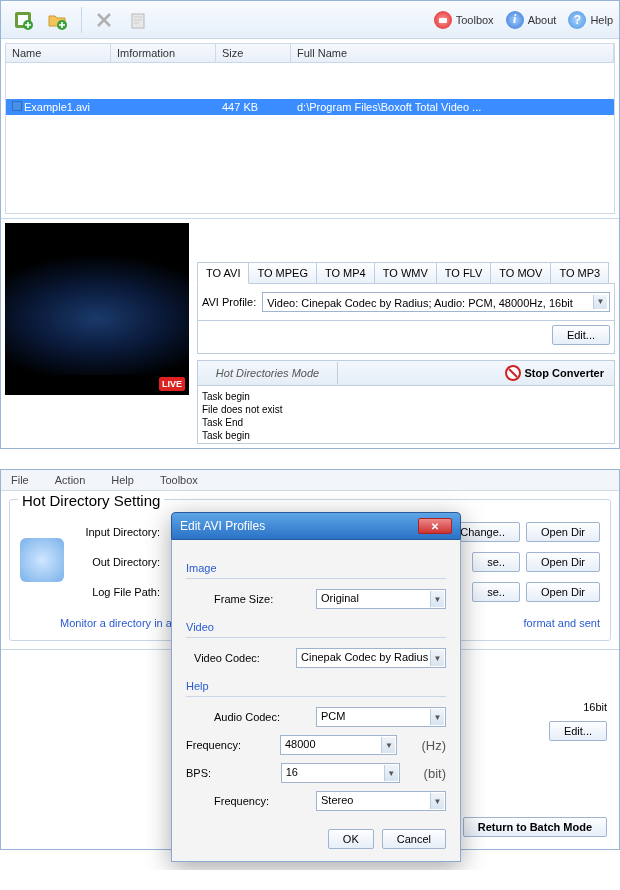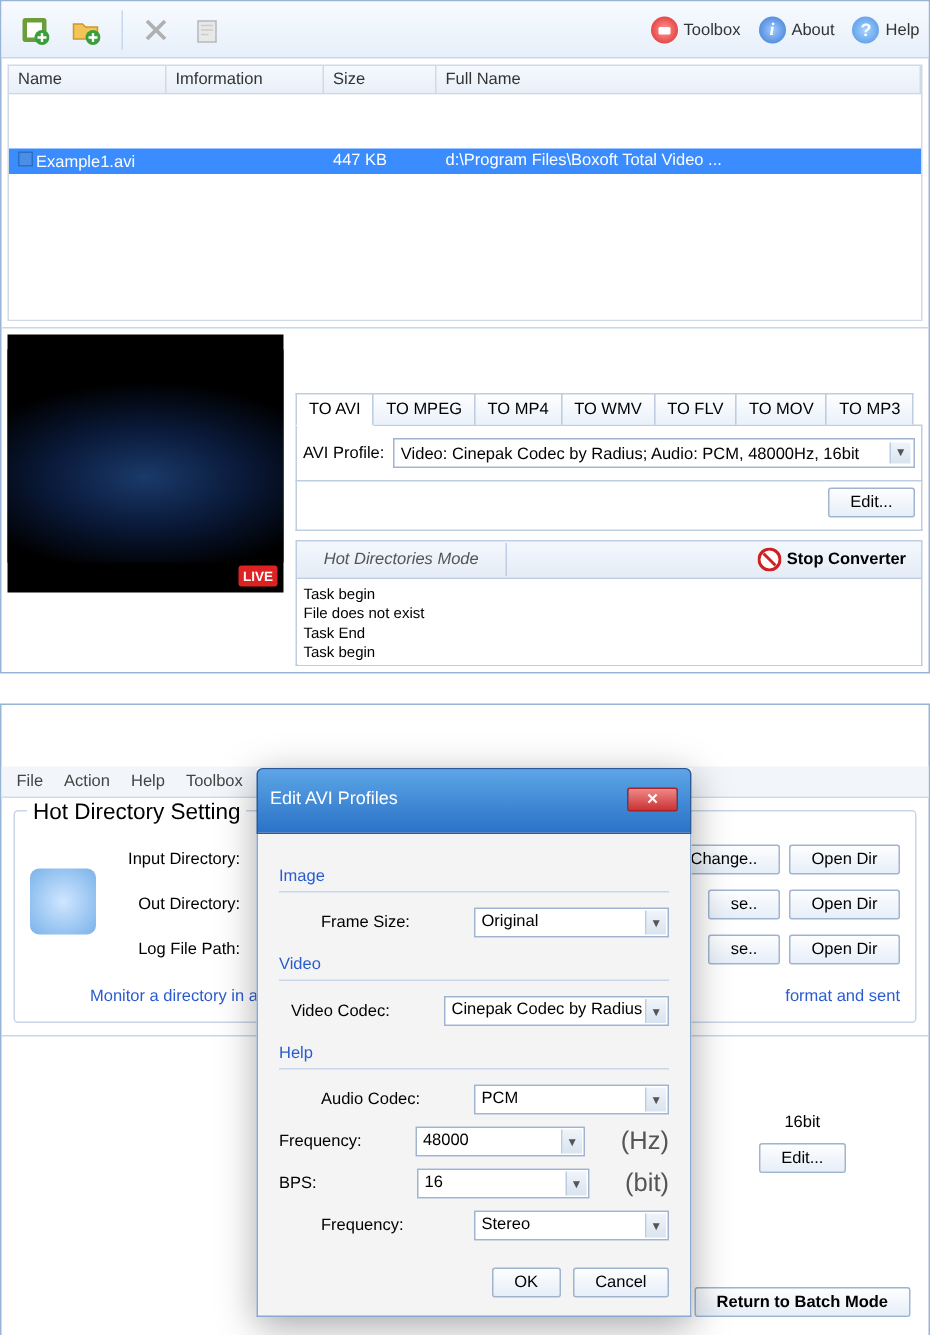--- a/index.html
+++ b/index.html
@@ -34,40 +34,40 @@
 .profile-row { display: flex; align-items: center; gap: 6px; padding: 8px 4px; border: 1px solid #bfcde0; border-top: none; }
 .profile-row label { font-size: 11px; }
 .select-box { flex: 1; border: 1px solid #a0b4d0; background: #fff; padding: 2px 18px 2px 4px; font-size: 11px; position: relative; height: 20px; line-height: 16px; }
 .sel-arrow { position: absolute; right: 2px; top: 2px; bottom: 2px; width: 14px; background: linear-gradient(#f0f4fa,#d8e4f0); border-left: 1px solid #bccde0; display: flex; align-items: center; justify-content: center; font-size: 8px; color: #555; }
 .btn { border: 1px solid #a0b4d0; background: linear-gradient(#fdfeff,#e6eef8); padding: 3px 14px; font-size: 11px; border-radius: 2px; cursor: pointer; }
 .edit-row { text-align: right; padding: 4px 4px 8px; border: 1px solid #bfcde0; border-top: none; }
 .mode-bar { display: flex; align-items: center; border: 1px solid #bfcde0; margin-top: 6px; background: linear-gradient(#f4f8fd,#e4ecf6); }
 .mode-btn { flex: 0 0 140px; padding: 5px 10px; border-right: 1px solid #bfcde0; font-style: italic; color: #555; font-size: 11px; text-align: center; }
 .stop-btn { margin-left: auto; display: flex; align-items: center; gap: 4px; padding: 4px 10px; font-weight: bold; font-size: 11px; }
 .log { border: 1px solid #bfcde0; border-top: none; height: 58px; padding: 4px; font-size: 10px; line-height: 13px; background: #fff; overflow: auto; white-space: pre-line; }
-.menubar { display: flex; gap: 14px; padding: 4px 10px; font-size: 11px; color: #444; border-bottom: 1px solid #d0dbe8; background: #f2f6fb; margin-top: 41px; }
+.menubar { display: flex; gap: 26px; padding: 4px 10px; font-size: 11px; color: #444; border-bottom: 1px solid #d0dbe8; background: #f2f6fb; }
 .hot-group { margin: 8px; padding: 12px 10px 10px; border: 1px solid #c8d6e8; border-radius: 3px; position: relative; }
 .grp-title { position: absolute; top: -8px; left: 8px; background: #fff; padding: 0 4px; font-size: 15px; }
 .hot-row { display: flex; align-items: center; margin: 10px 0; gap: 6px; }
 .hot-label { width: 90px; text-align: right; font-size: 11px; }
 .hot-icon { width: 44px; height: 44px; background: radial-gradient(#cfe6ff,#7ab2ea); border-radius: 6px; margin-right: 6px; }
 .monitor-text { text-align: left; color: #2a5bd0; font-size: 11px; padding: 4px 0 0; line-height: 14px; }
 .lower2 { position: relative; border-top: 1px solid #c8d6e8; padding: 10px; min-height: 200px; }
-.lower2-content { position: absolute; right: 12px; bottom: 12px; display: flex; flex-direction: column; align-items: center; gap: 8px; }
+.lower2-content { position: absolute; right: 12px; bottom: 12px; display: flex; flex-direction: column; align-items: flex-end; gap: 8px; }
 .small-txt { font-size: 11px; }
 .dialog-wrap { position: absolute; left: 170px; top: 42px; width: 290px; box-shadow: 0 6px 24px rgba(0,0,0,.35); }
-.titlebar { height: 44px; background: linear-gradient(#5da5e6,#2a72c6); border: 1px solid #2a5a9a; border-radius: 4px 4px 0 0; display: flex; align-items: flex-start; padding: 12px 8px; color: #fff; font-size: 12px; }
+.titlebar { height: 28px; background: linear-gradient(#5da5e6,#2a72c6); border: 1px solid #2a5a9a; border-radius: 4px 4px 0 0; display: flex; align-items: center; padding: 0 8px; color: #fff; font-size: 12px; }
 .close-x { margin-left: auto; width: 34px; height: 16px; background: linear-gradient(#e88,#c33); border: 1px solid #a22; border-radius: 2px; color: #fff; display: flex; align-items: center; justify-content: center; font-size: 10px; font-weight: bold; }
 .dialog-body { background: #f4f4f4; border: 1px solid #8aa8d0; border-top: none; padding: 10px 14px 12px; }
 .section-label { color: #2a5bd0; font-size: 11px; padding: 4px 0; border-bottom: 1px solid #c8d6e8; margin: 8px 0 10px; }
 .form-row { display: flex; align-items: center; margin: 8px 0; gap: 24px; justify-content: flex-end; }
 .form-label { width: 78px; font-size: 11px; }
 .form-sel { width: 130px; border: 1px solid #a0b4d0; background: #fff; padding: 2px 4px; font-size: 11px; height: 20px; position: relative; }
 .form-sel .sel-arrow { right: 1px; top: 1px; bottom: 1px; }
-.unit { font-size: 17px; color: #555; }
+.unit { font-size: 13px; color: #555; }
 .dlg-btns { display: flex; justify-content: flex-end; gap: 8px; margin-top: 18px; }
 .second-window { position: relative; }
 </style>
 </head>
 <body>
 
 <div class="window">
   <div class="toolbar">
     <div class="tb-btn">
       <svg width="20" height="20">

